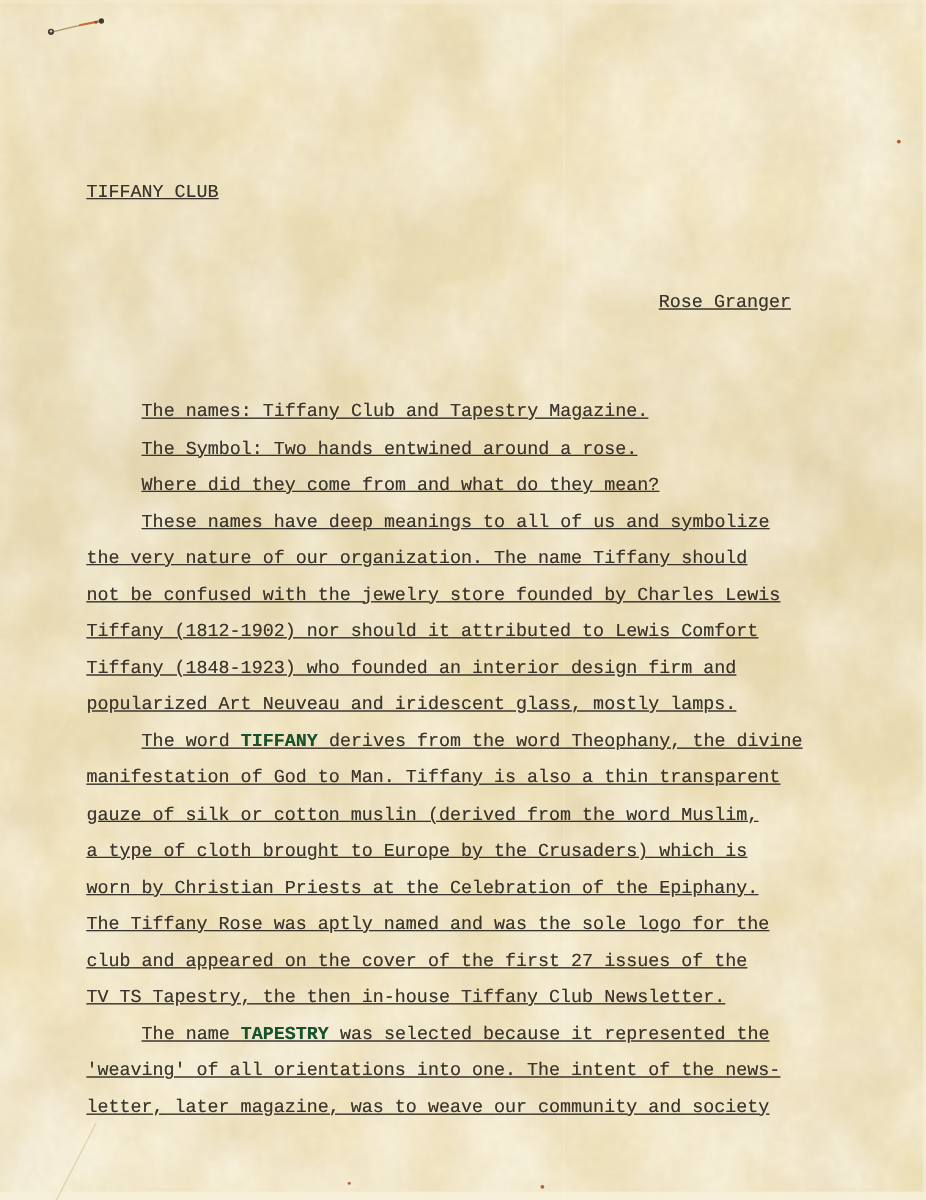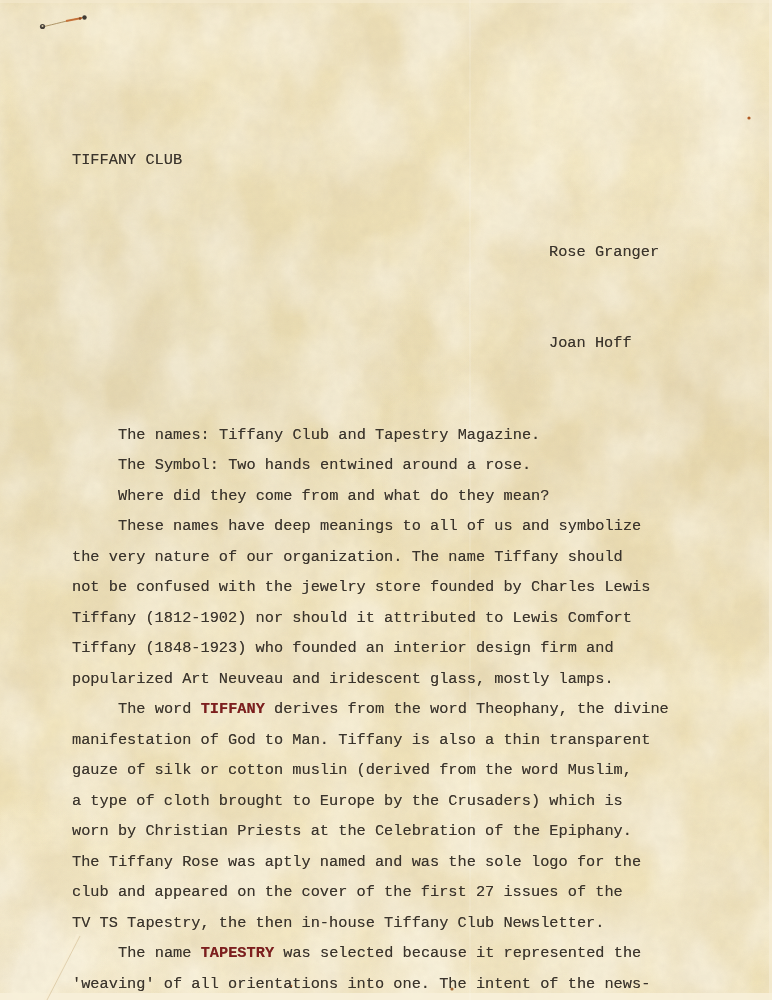--- a/index.html
+++ b/index.html
@@ -24,24 +24,24 @@
       radial-gradient(ellipse 300px 220px at 6% 95%,  rgba(250,242,218,0.45), rgba(250,242,218,0) 70%);
   }
   svg.texture{position:absolute;left:0;top:0;}
   .doc{
     position:absolute;left:72px;top:84px;width:660px;
     font-size:15.3px;line-height:30.5px;
     color:#3a342c;
     white-space:pre;
     text-shadow:0 0 0.5px rgba(58,50,42,0.55);
   }
-  .line{height:30.5px;}
+  .line{height:30.5px;text-decoration:underline;}
   .indent{padding-left:46px;}
   .byline{padding-left:477px;}
-  .doc strong{font-weight:bold;color:#7f1d1d;}
+  .doc strong{font-weight:bold;color:#14532d;}
 </style>
 </head>
 <body>
 
 <div class="page">
 
   <div class="tone"></div>
 
   <svg class="texture" width="772" height="1000" viewBox="0 0 772 1000" aria-hidden="true">
     <defs>
@@ -95,17 +95,16 @@
 
     <g>
       <path d="M44,1002 L78,934" stroke="#f7eed4" stroke-width="2.5" opacity="0.8" fill="none"></path>
       <path d="M46,1002 L80,936" stroke="#c9ae79" stroke-width="1" opacity="0.45" fill="none"></path>
     </g>
   </svg>
 
   <div class="doc">
     <div class="line">TIFFANY CLUB</div>
     <div class="line byline">Rose Granger</div>
-    <div class="line byline">Joan Hoff</div>
     <div id="paras"><div class="line indent">The names: Tiffany Club and Tapestry Magazine.</div><div class="line indent">The Symbol: Two hands entwined around a rose.</div><div class="line indent">Where did they come from and what do they mean?</div><div class="line indent">These names have deep meanings to all of us and symbolize</div><div class="line">the very nature of our organization. The name Tiffany should</div><div class="line">not be confused with the jewelry store founded by Charles Lewis</div><div class="line">Tiffany (1812-1902) nor should it attributed to Lewis Comfort</div><div class="line">Tiffany (1848-1923) who founded an interior design firm and</div><div class="line">popularized Art Neuveau and iridescent glass, mostly lamps.</div><div class="line indent">The word <strong>TIFFANY</strong> derives from the word Theophany, the divine</div><div class="line">manifestation of God to Man. Tiffany is also a thin transparent</div><div class="line">gauze of silk or cotton muslin (derived from the word Muslim,</div><div class="line">a type of cloth brought to Europe by the Crusaders) which is</div><div class="line">worn by Christian Priests at the Celebration of the Epiphany.</div><div class="line">The Tiffany Rose was aptly named and was the sole logo for the</div><div class="line">club and appeared on the cover of the first 27 issues of the</div><div class="line">TV TS Tapestry, the then in-house Tiffany Club Newsletter.</div><div class="line indent">The name <strong>TAPESTRY</strong> was selected because it represented the</div><div class="line">'weaving' of all orientations into one. The intent of the news-</div><div class="line">letter, later magazine, was to weave our community and society</div></div>
   </div>
 
 </div>
 
 </body></html>

